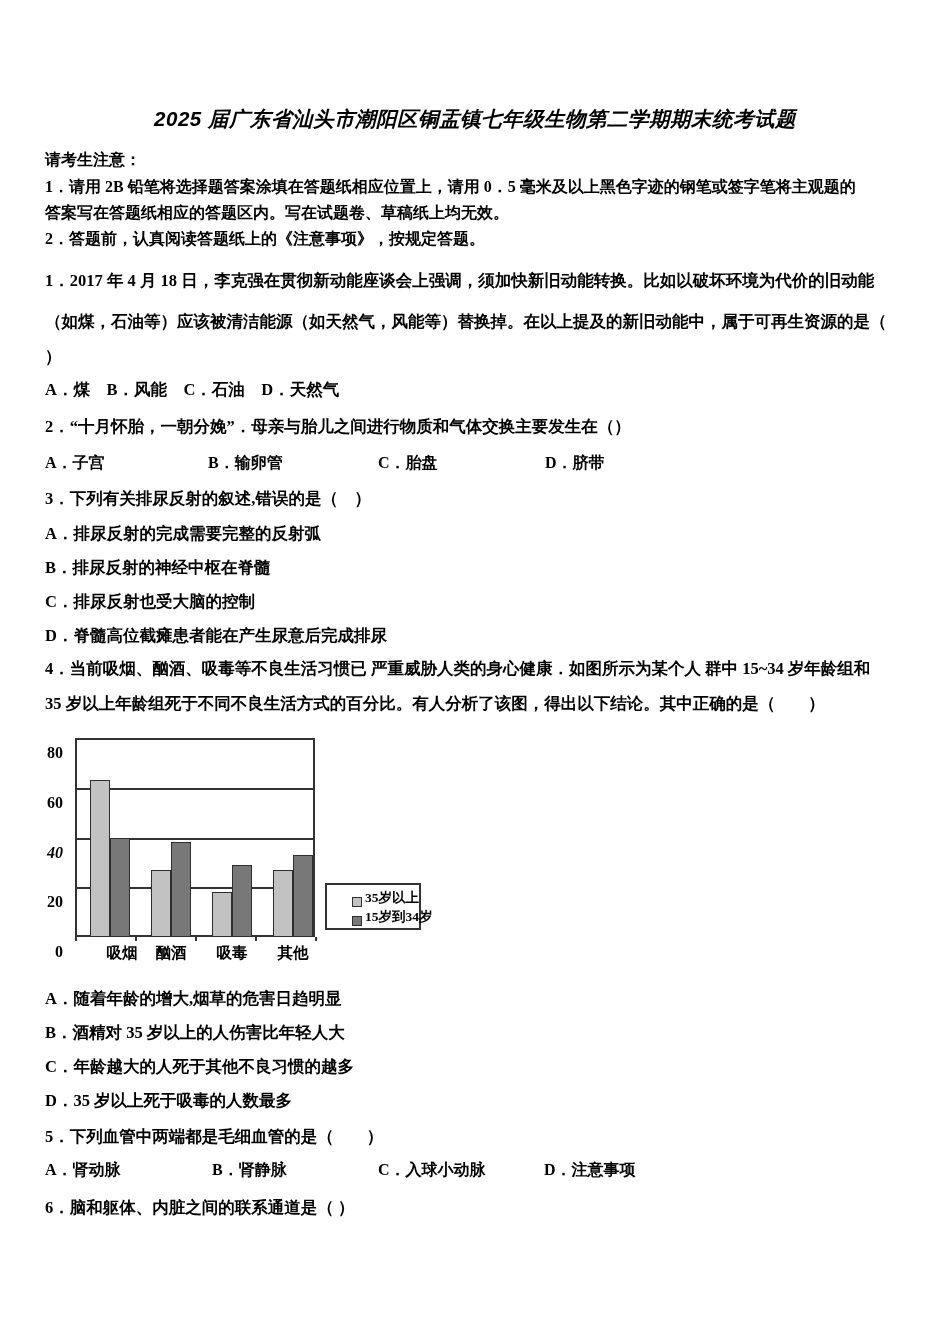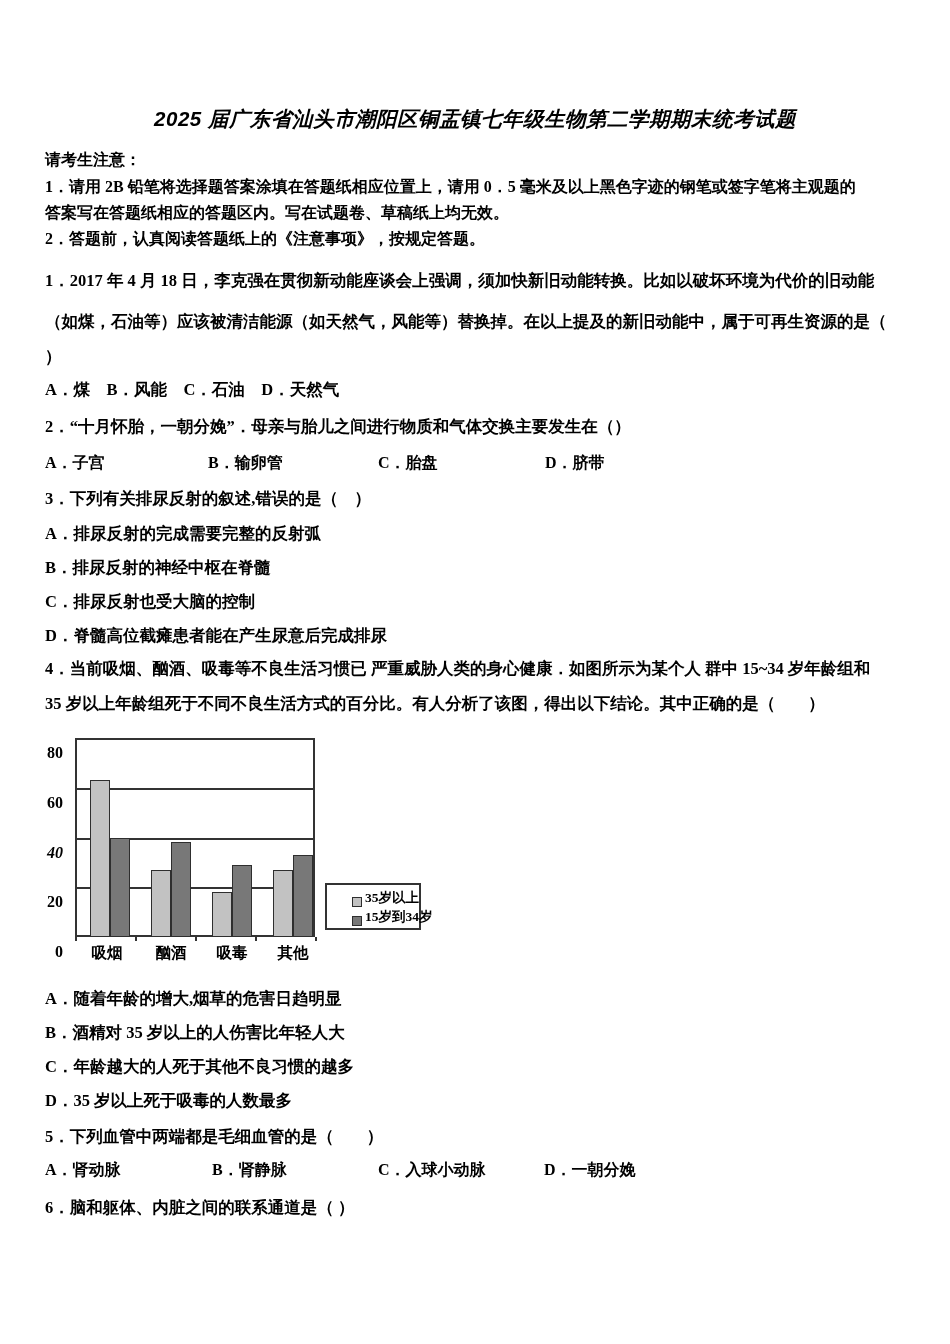--- a/index.html
+++ b/index.html
@@ -64,21 +64,21 @@
     <div class="grid" style="left: 75px; width: 240px; top: 158.25px;"></div>
     <div class="grid" style="left: 75px; width: 240px; top: 108.5px;"></div>
     <div class="grid" style="left: 75px; width: 240px; top: 58.75px;"></div>
     <div class="ytick" style="left: 20px; top: 198px;">0</div>
     <div class="ytick" style="left: 20px; top: 148.25px;">20</div>
     <div class="ytick" style="left: 20px; top: 98.5px; font-style: italic;">40</div>
     <div class="ytick" style="left: 20px; top: 48.75px;">60</div>
     <div class="ytick" style="left: 20px; top: -1px;">80</div>
     <div class="bar" style="left: 90px; width: 20px; top: 51.2875px; height: 156.713px; background: rgb(194, 194, 194);"></div>
     <div class="bar" style="left: 110px; width: 20px; top: 108.5px; height: 99.5px; background: rgb(120, 120, 120);"></div>
-    <div class="xtick" style="left: 72px; top: 214px;">吸烟</div>
+    <div class="xtick" style="left: 87px; top: 214px;">吸烟</div>
     <div class="bar" style="left: 151px; width: 20px; top: 140.837px; height: 67.1625px; background: rgb(194, 194, 194);"></div>
     <div class="bar" style="left: 171px; width: 20px; top: 113.475px; height: 94.525px; background: rgb(120, 120, 120);"></div>
     <div class="xtick" style="left: 136px; top: 214px;">酗酒</div>
     <div class="bar" style="left: 212px; width: 20px; top: 163.225px; height: 44.775px; background: rgb(194, 194, 194);"></div>
     <div class="bar" style="left: 232px; width: 20px; top: 135.863px; height: 72.1375px; background: rgb(120, 120, 120);"></div>
     <div class="xtick" style="left: 197px; top: 214px;">吸毒</div>
     <div class="bar" style="left: 273px; width: 20px; top: 140.837px; height: 67.1625px; background: rgb(194, 194, 194);"></div>
     <div class="bar" style="left: 293px; width: 20px; top: 125.912px; height: 82.0875px; background: rgb(120, 120, 120);"></div>
     <div class="xtick" style="left: 258px; top: 214px;">其他</div>
     <div class="tick" style="left: 75px; top: 208px;"></div>
@@ -101,16 +101,16 @@
 <div class="ln" style="top:989px">A．随着年龄的增大,烟草的危害日趋明显</div>
 <div class="ln" style="top:1023px">B．酒精对 35 岁以上的人伤害比年轻人大</div>
 <div class="ln" style="top:1057px">C．年龄越大的人死于其他不良习惯的越多</div>
 <div class="ln" style="top:1091px">D．35 岁以上死于吸毒的人数最多</div>
 
 <div class="ln" style="top:1127px">5．下列血管中两端都是毛细血管的是（　　）</div>
 <div class="optrow" style="top:1160px">
   <span class="opt" style="left:45px">A．肾动脉</span>
   <span class="opt" style="left:212px">B．肾静脉</span>
   <span class="opt" style="left:378px">C．入球小动脉</span>
-  <span class="opt" style="left:544px">D．一朝分娩</span>
+  <span class="opt" style="left:544px">D．注意事项</span>
 </div>
 
 <div class="ln" style="top:1198px">6．脑和躯体、内脏之间的联系通道是（ ）</div>
 
 </body></html>

